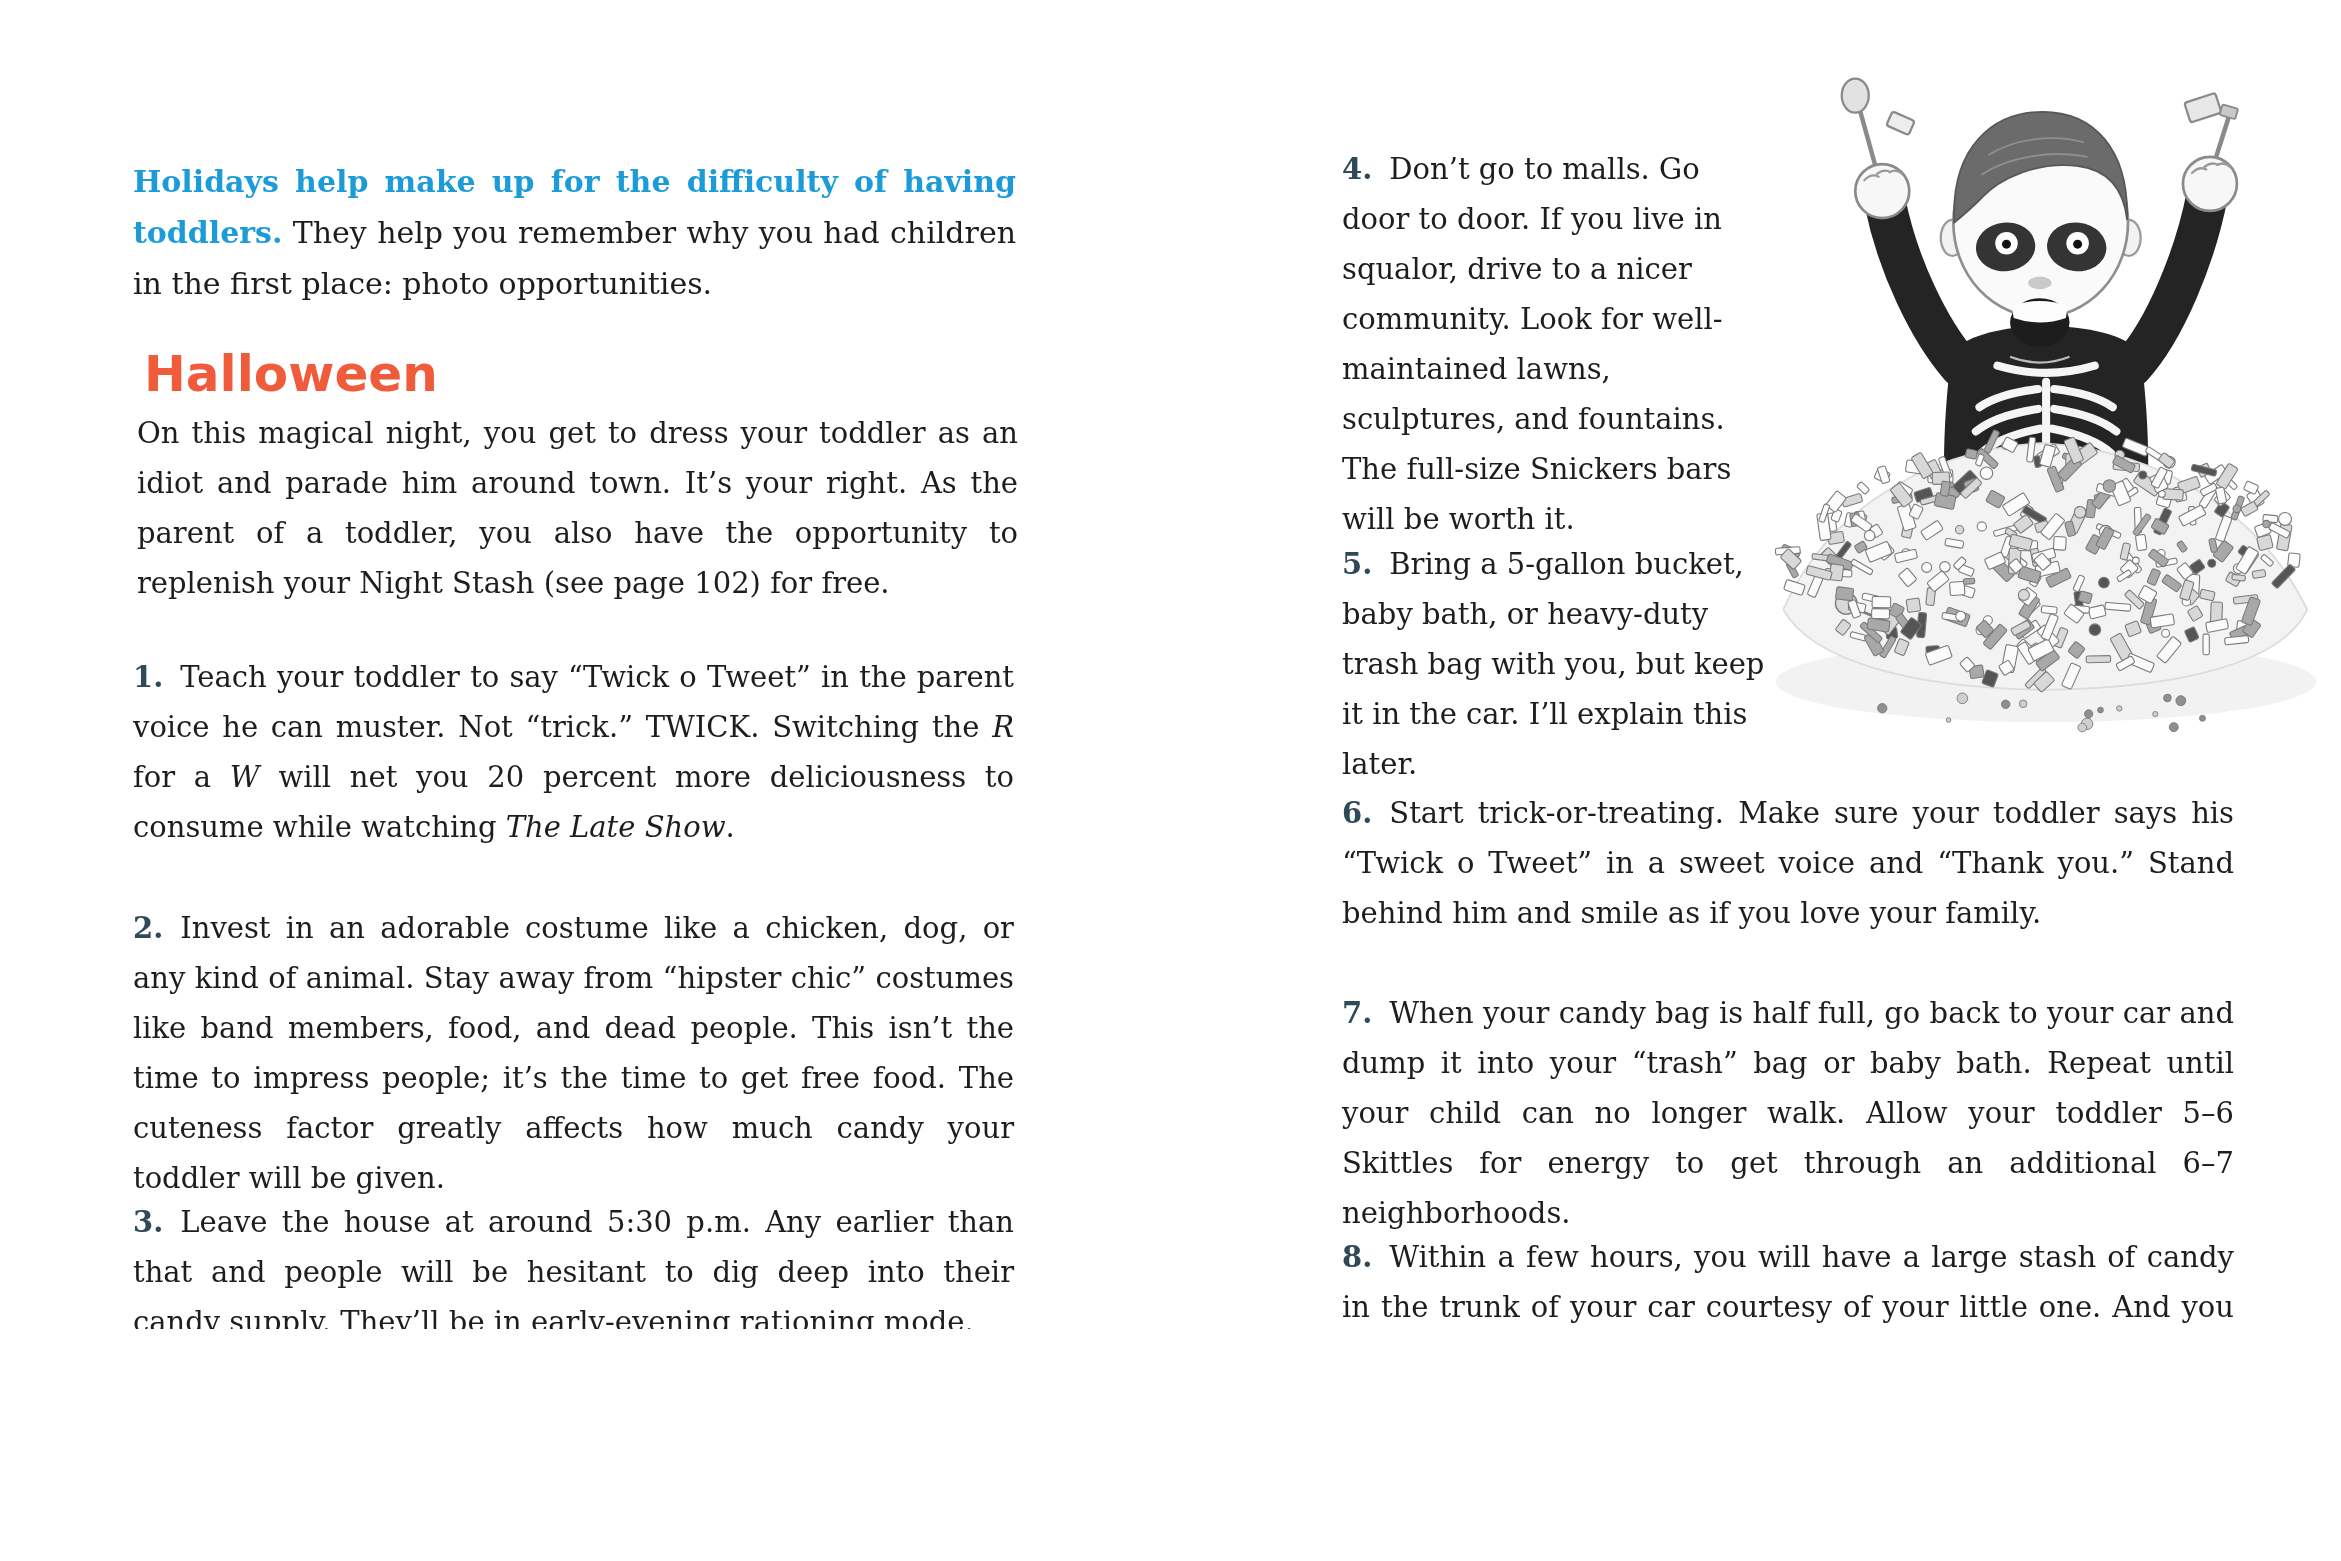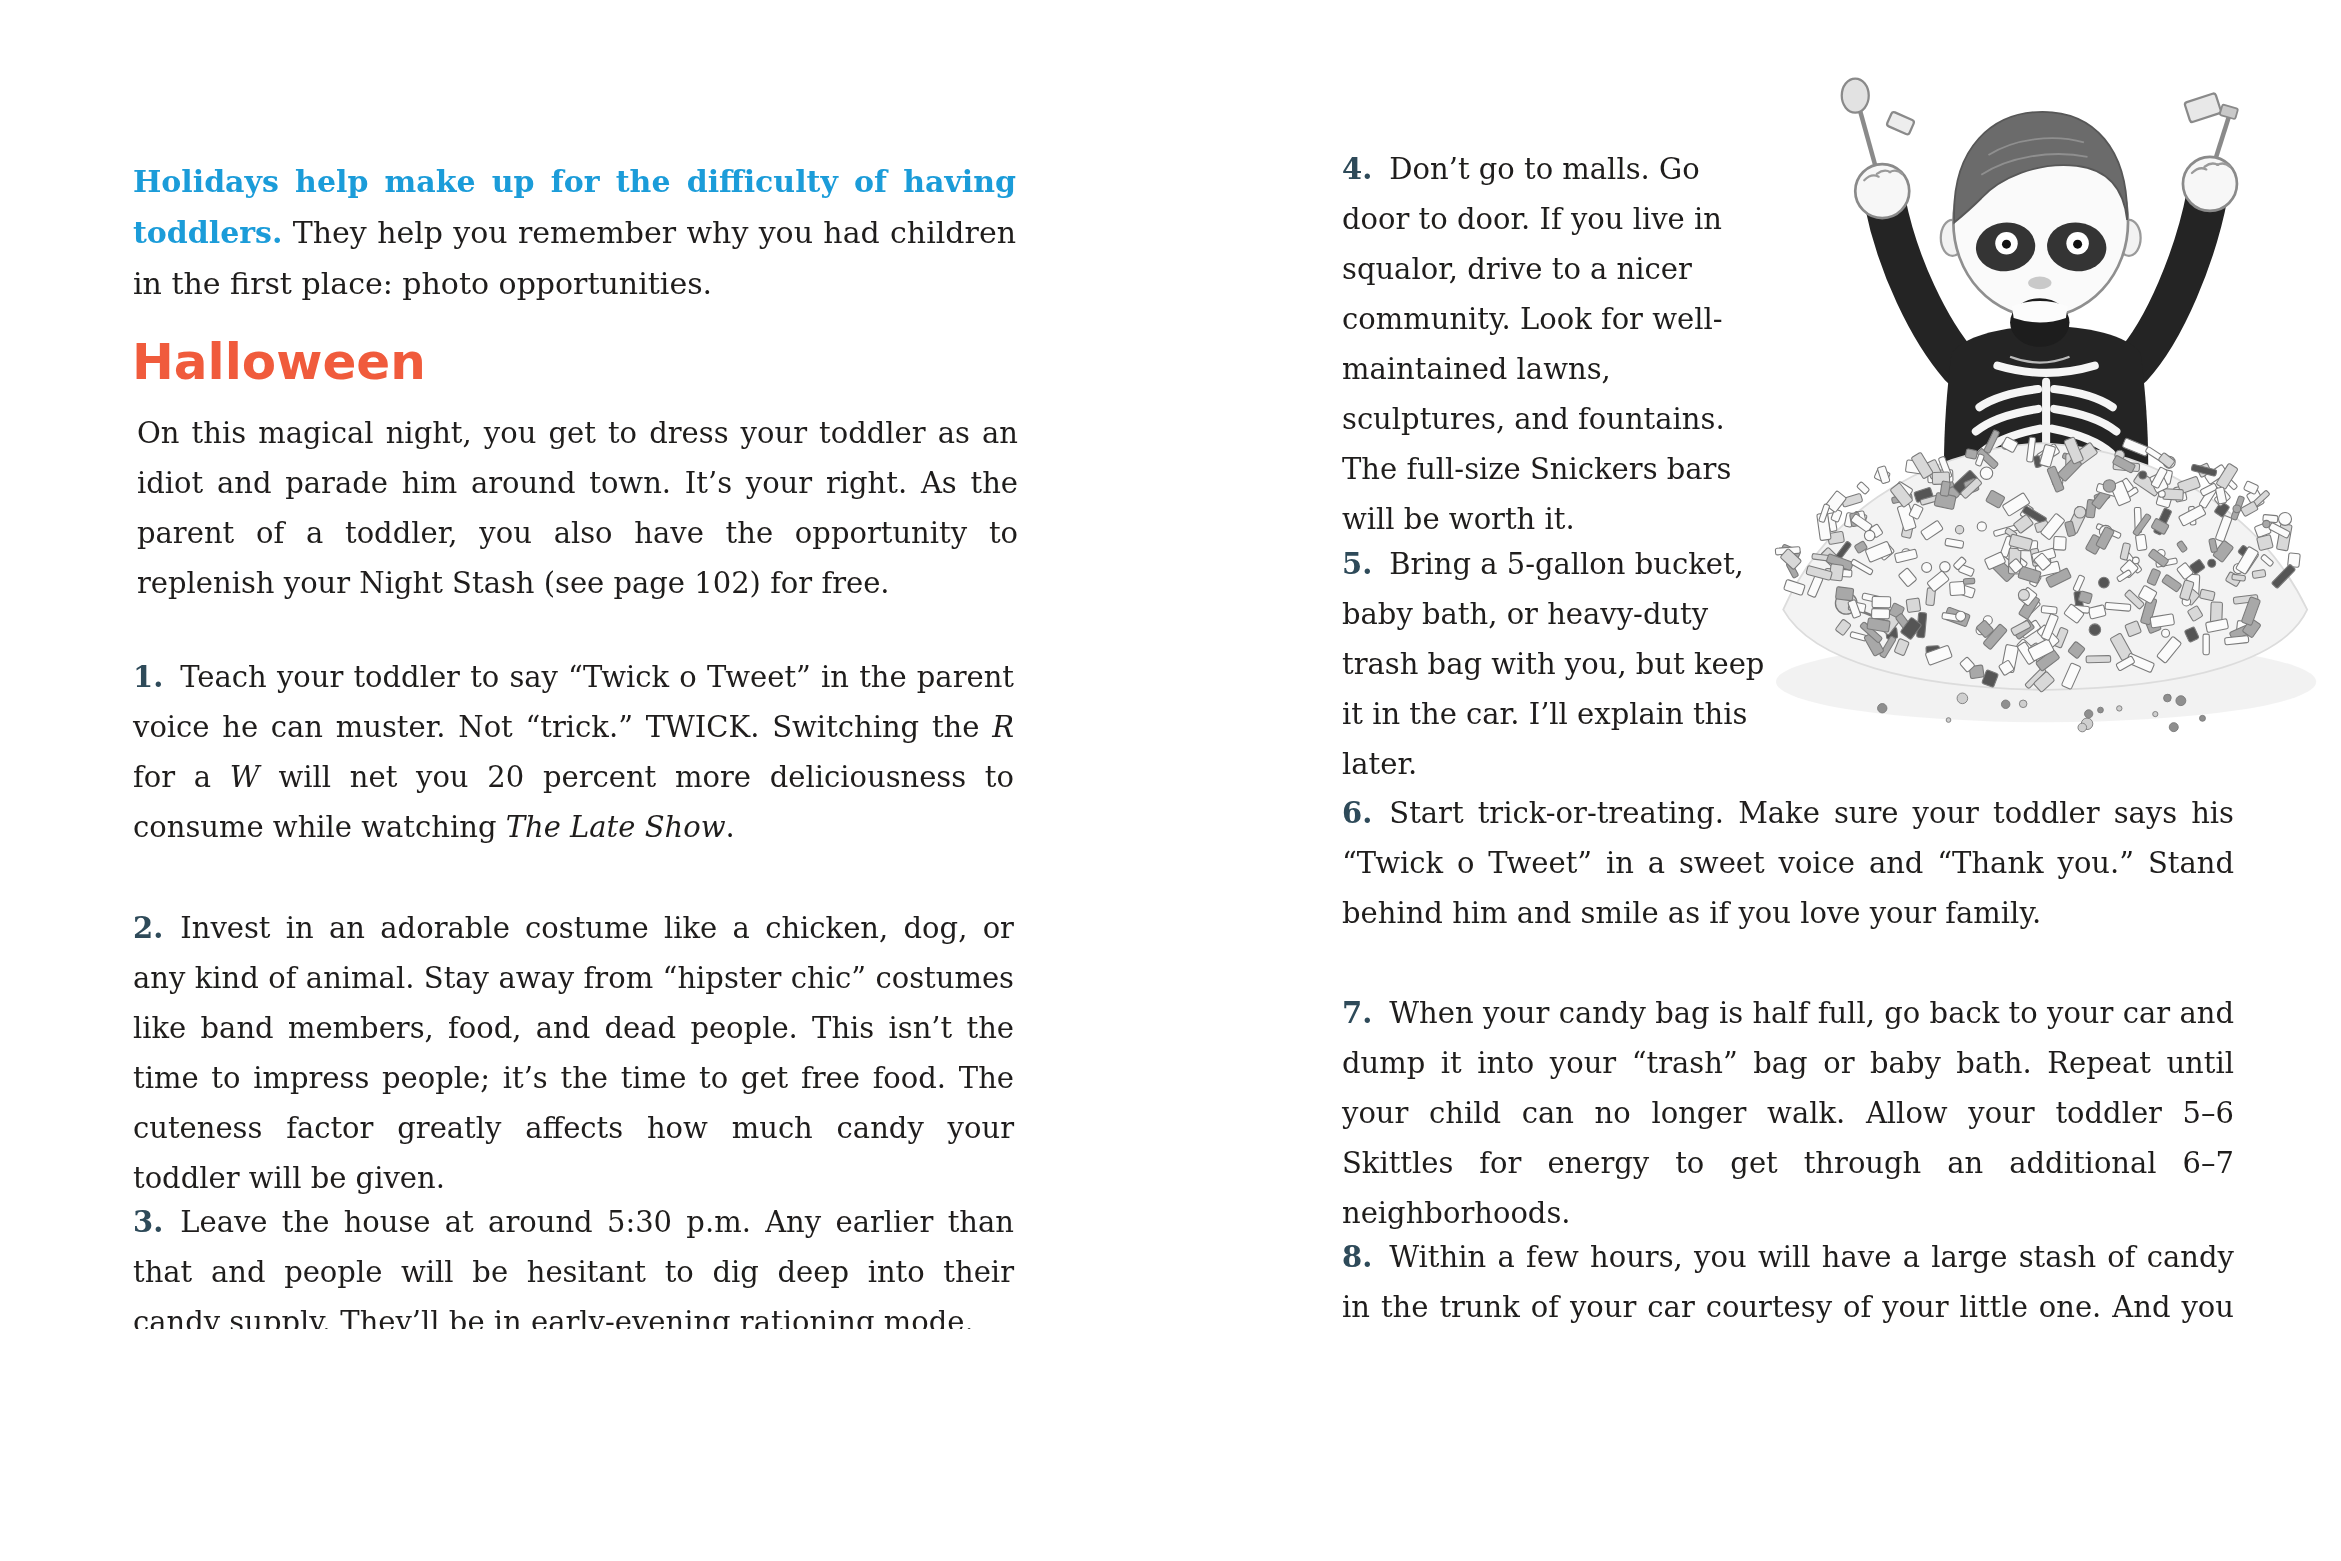--- a/index.html
+++ b/index.html
@@ -13,21 +13,21 @@
   html,body{margin:0;padding:0;background:#ffffff;}
   .spread{
     position:relative;width:2342px;height:1329px;background:#ffffff;overflow:hidden;
     font-family:"DejaVu Serif",serif;color:var(--body-text);
   }
   .page{position:absolute;inset:0;}
   .block{position:absolute;}
   
   #intro{left:133px;top:126px;width:883px;font-size:30px;line-height:51px;text-align:justify;}
   #intro .bd{font-weight:700;}
-  #heading{left:132px;top:335px;margin:0;font-family:"DejaVu Sans",sans-serif;font-weight:700;
+  #heading{left:132px;top:335px;margin:12px;font-family:"DejaVu Sans",sans-serif;font-weight:700;
            font-size:50px;line-height:54px;color:var(--accent-orange);}
   .bodytext{font-size:29px;line-height:50px;}
   .just{text-align:justify;}
   #para{left:133px;top:404px;width:881px;margin:4px;}
   #li1{left:133px;top:652px;width:881px;}
   #li2{left:133px;top:903px;width:881px;}
   #li3{left:133px;top:1197px;width:881px;}
   
   #li4{left:1342px;top:144px;width:431px;}
   #li5{left:1342px;top:539px;width:431px;}

